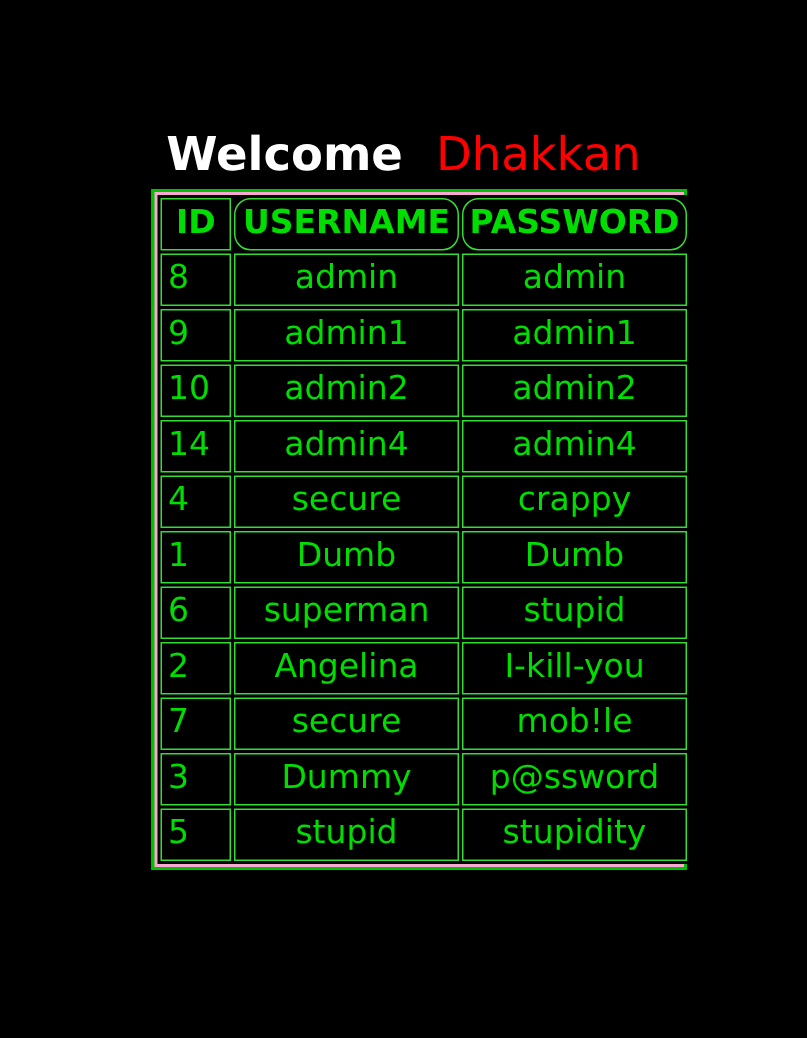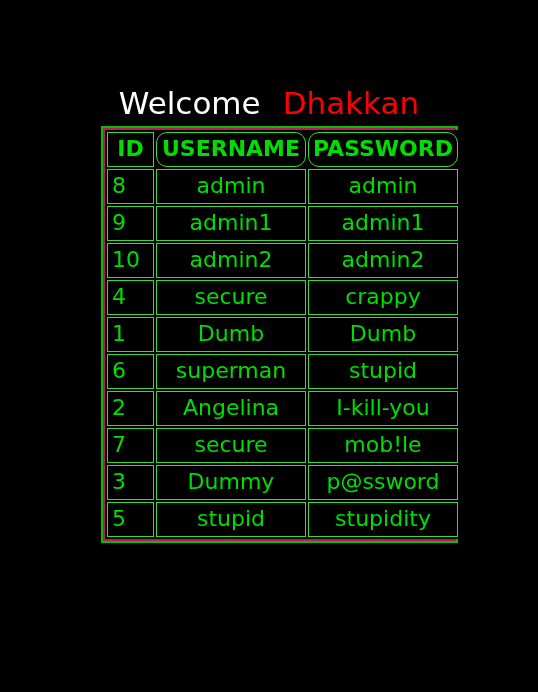--- a/index.html
+++ b/index.html
@@ -29,39 +29,39 @@
     left: 0;
     top: 84px;
     width: 538px;
     text-align: center;
     font-size: 31px;
     line-height: 38px;
     white-space: nowrap;
   }
   .heading .welcome {
     color: #ffffff;
-    font-weight: 400;
+    font-weight: 700;
   }
   .heading .spacer {
     display: inline-block;
     width: 22px;
   }
   .heading .user {
     color: #ff0000;
     font-weight: 400;
   }
 
   
   .table-wrap {
     position: absolute;
     left: 101px;
     top: 126px;
     width: 357px;
     border: 2px solid #00c000;
-    background: #be185d;
+    background: #f9a8d4;
     box-sizing: border-box;
     padding: 2px;
   }
 
   table.creds {
     border-collapse: separate;
     border-spacing: 2px;
     width: 100%;
     table-layout: fixed;
     background: #000000;
@@ -135,20 +135,25 @@
             <td class="cell-id">9</td>
             <td class="cell-username">admin1</td>
             <td class="cell-password">admin1</td>
           </tr>
           <tr>
             <td class="cell-id">10</td>
             <td class="cell-username">admin2</td>
             <td class="cell-password">admin2</td>
           </tr>
           <tr>
+            <td class="cell-id">14</td>
+            <td class="cell-username">admin4</td>
+            <td class="cell-password">admin4</td>
+          </tr>
+          <tr>
             <td class="cell-id">4</td>
             <td class="cell-username">secure</td>
             <td class="cell-password">crappy</td>
           </tr>
           <tr>
             <td class="cell-id">1</td>
             <td class="cell-username">Dumb</td>
             <td class="cell-password">Dumb</td>
           </tr>
           <tr>

